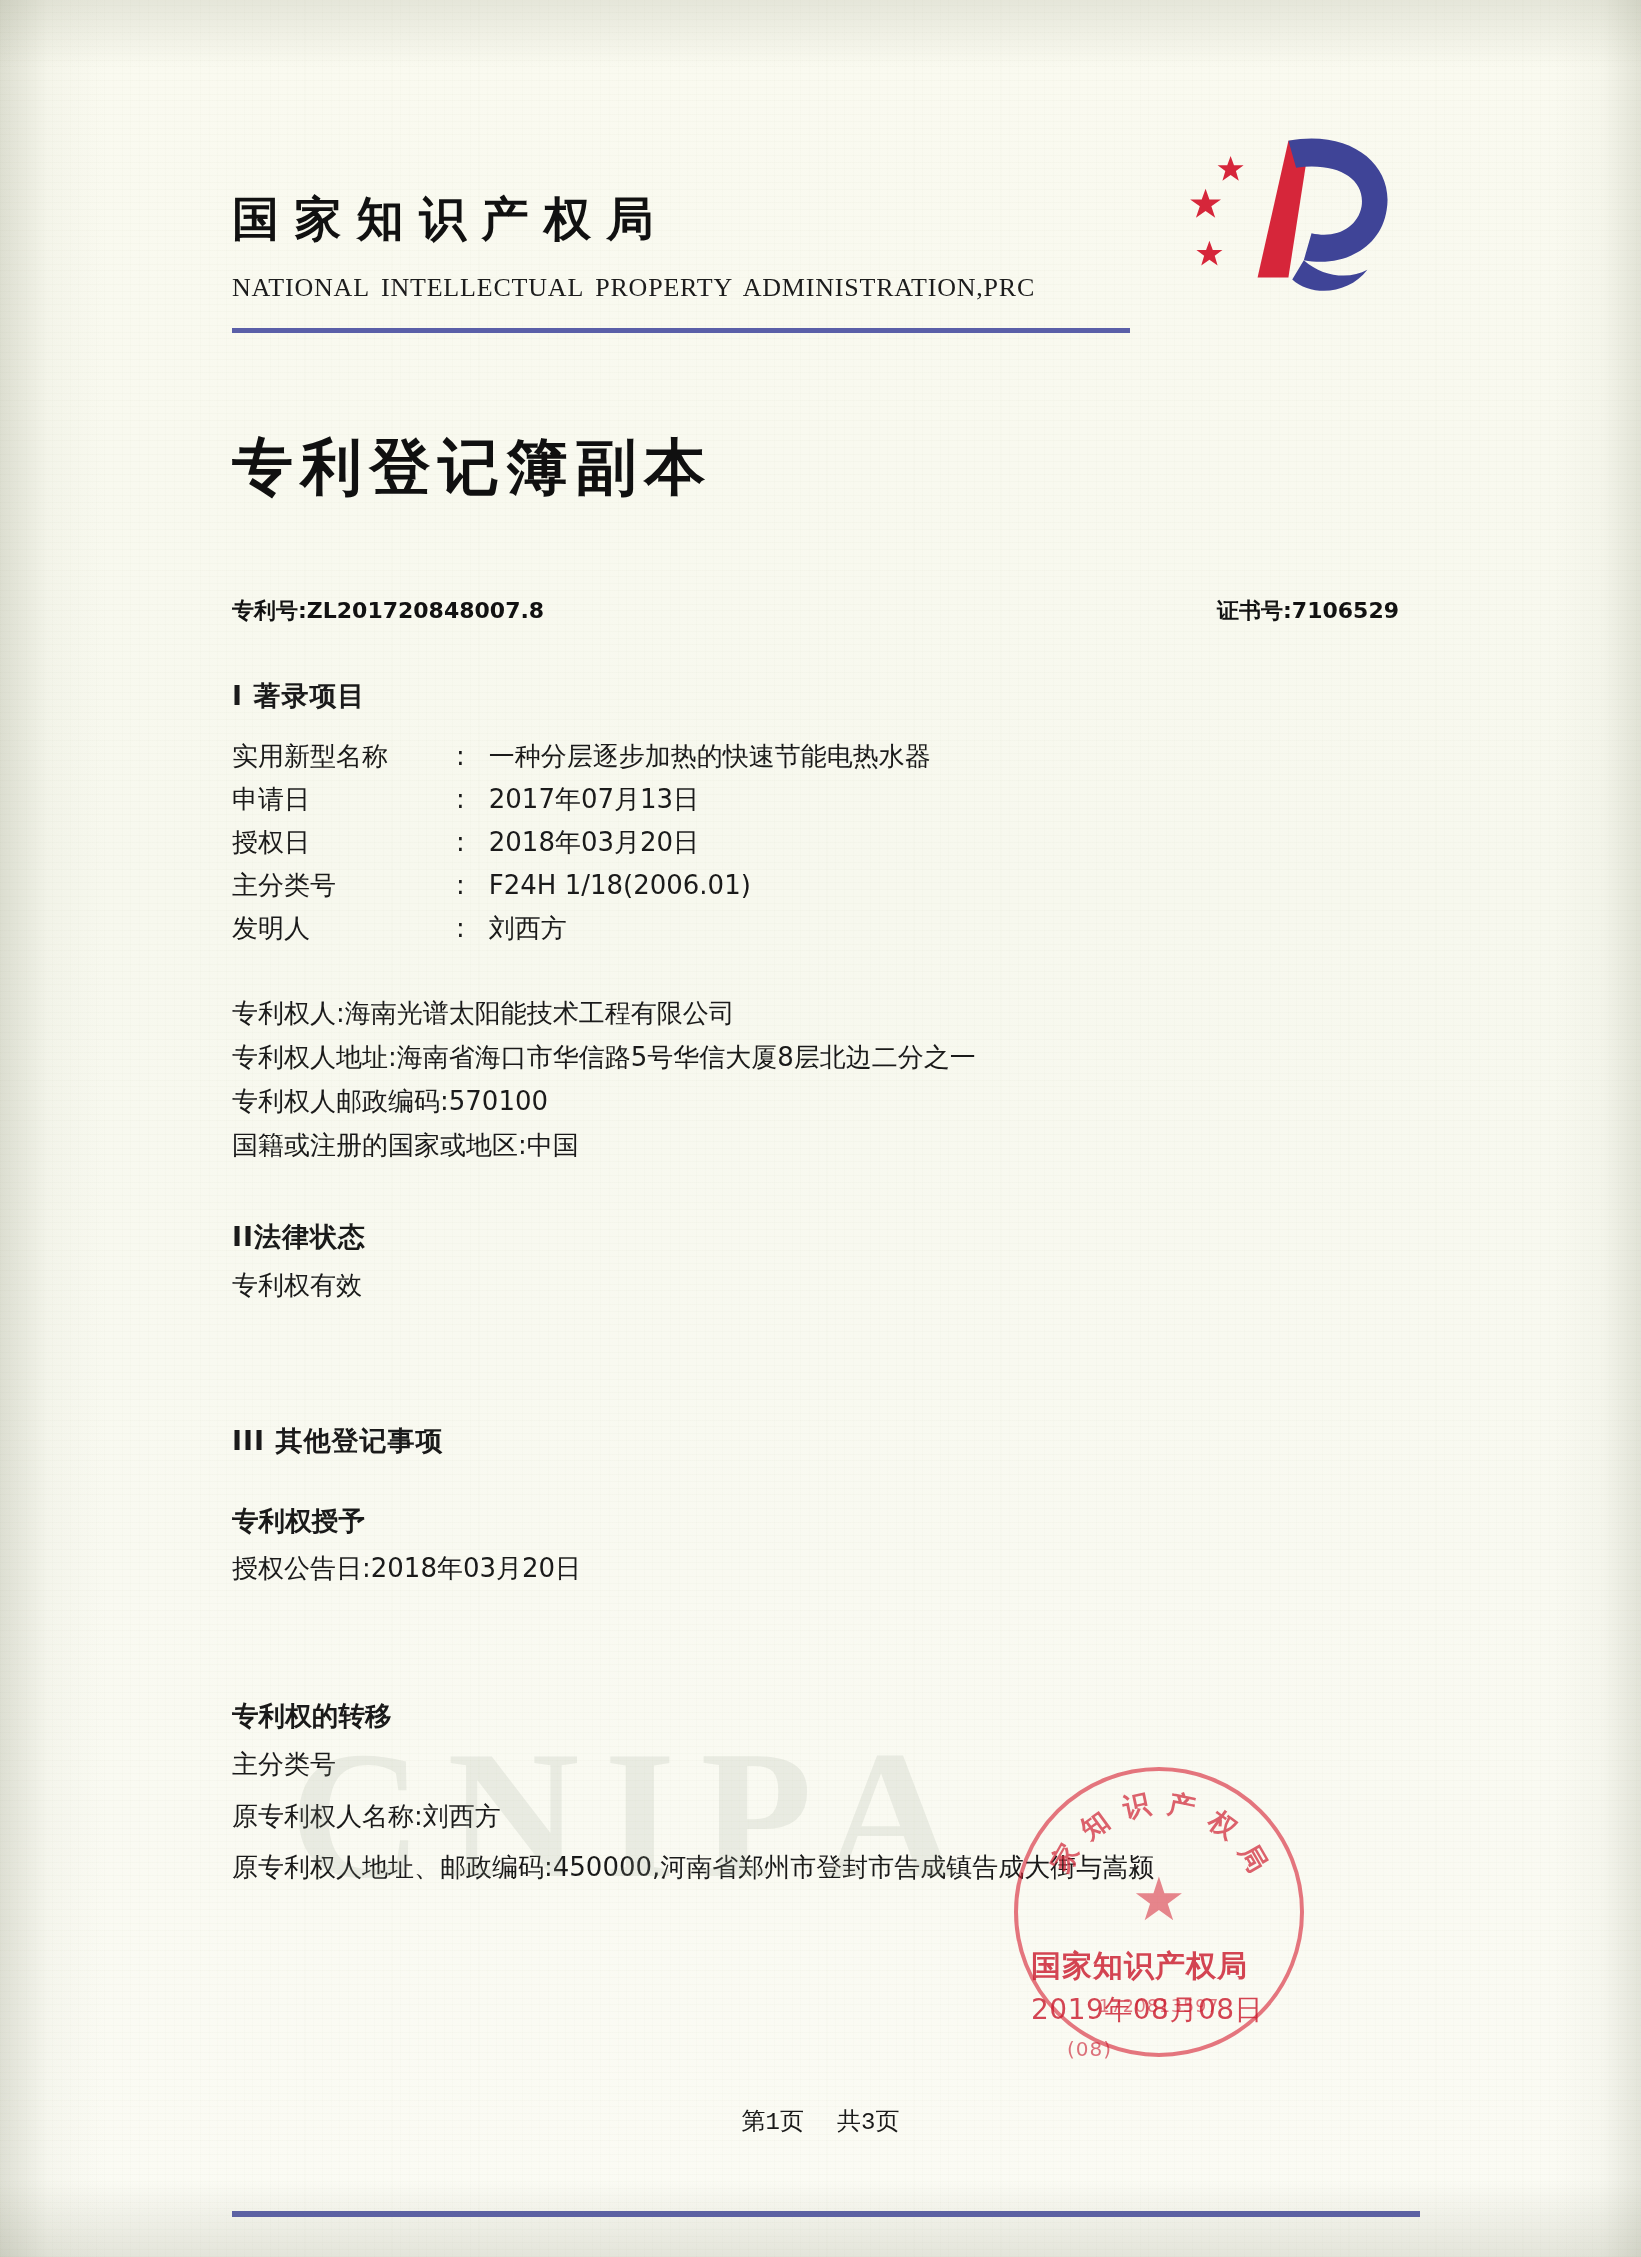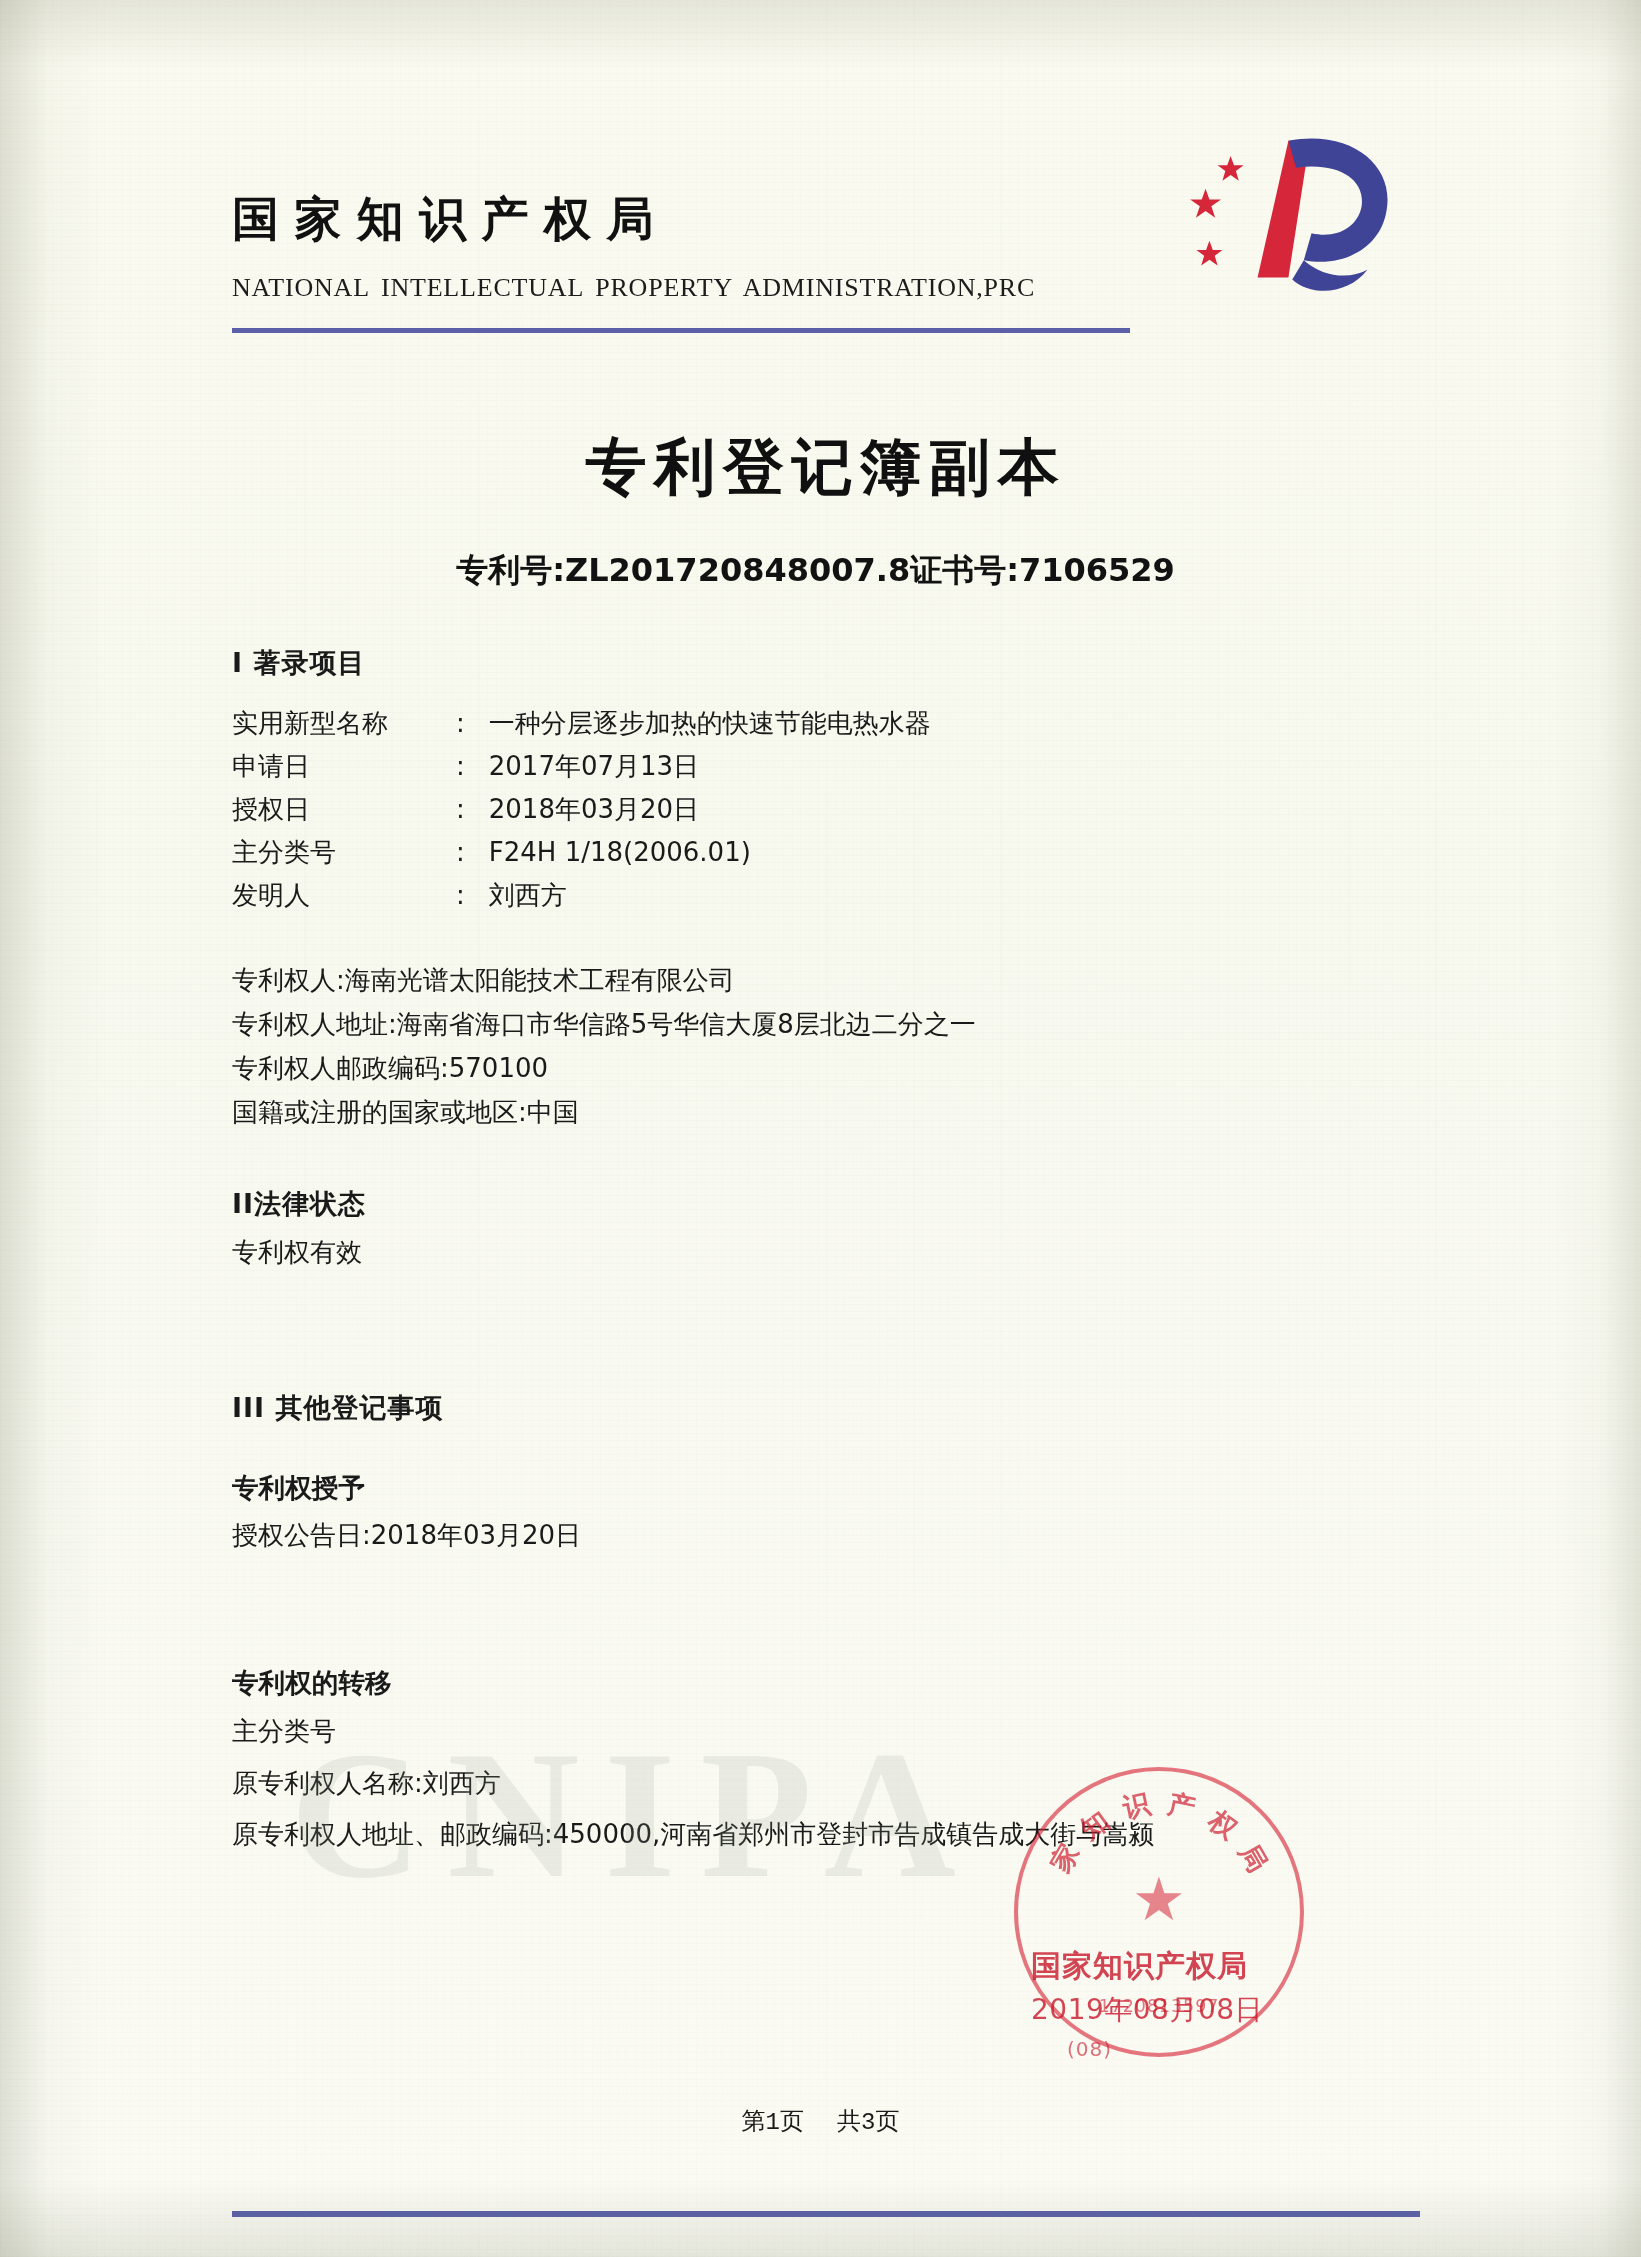--- a/index.html
+++ b/index.html
@@ -95,34 +95,33 @@
   .logo {
     position: absolute;
     right: 9.7px;
     top: -41px;
     width: 222px;
     height: 183px;
   }
 
   
   .doc-title {
-    text-align: center;
     font-family: "DejaVu Sans", sans-serif;
     font-weight: bold;
     font-size: 61px;
     letter-spacing: 7.7px;
     margin-top: 70px;
     color: #101010;
   }
 
   .numrow {
     display: flex;
-    justify-content: center;
-    margin-top: 40px;
-    font-size: 32px;
+    justify-content: space-between;
+    margin-top: 87px;
+    font-size: 22px;
     font-family: "DejaVu Sans", sans-serif;
     font-weight: bold;
     color: #121212;
   }
   .numrow .right { margin-right: 21px; }
 
   .section-head {
     font-family: "DejaVu Sans", sans-serif;
     font-weight: bold;
     font-size: 27px;

